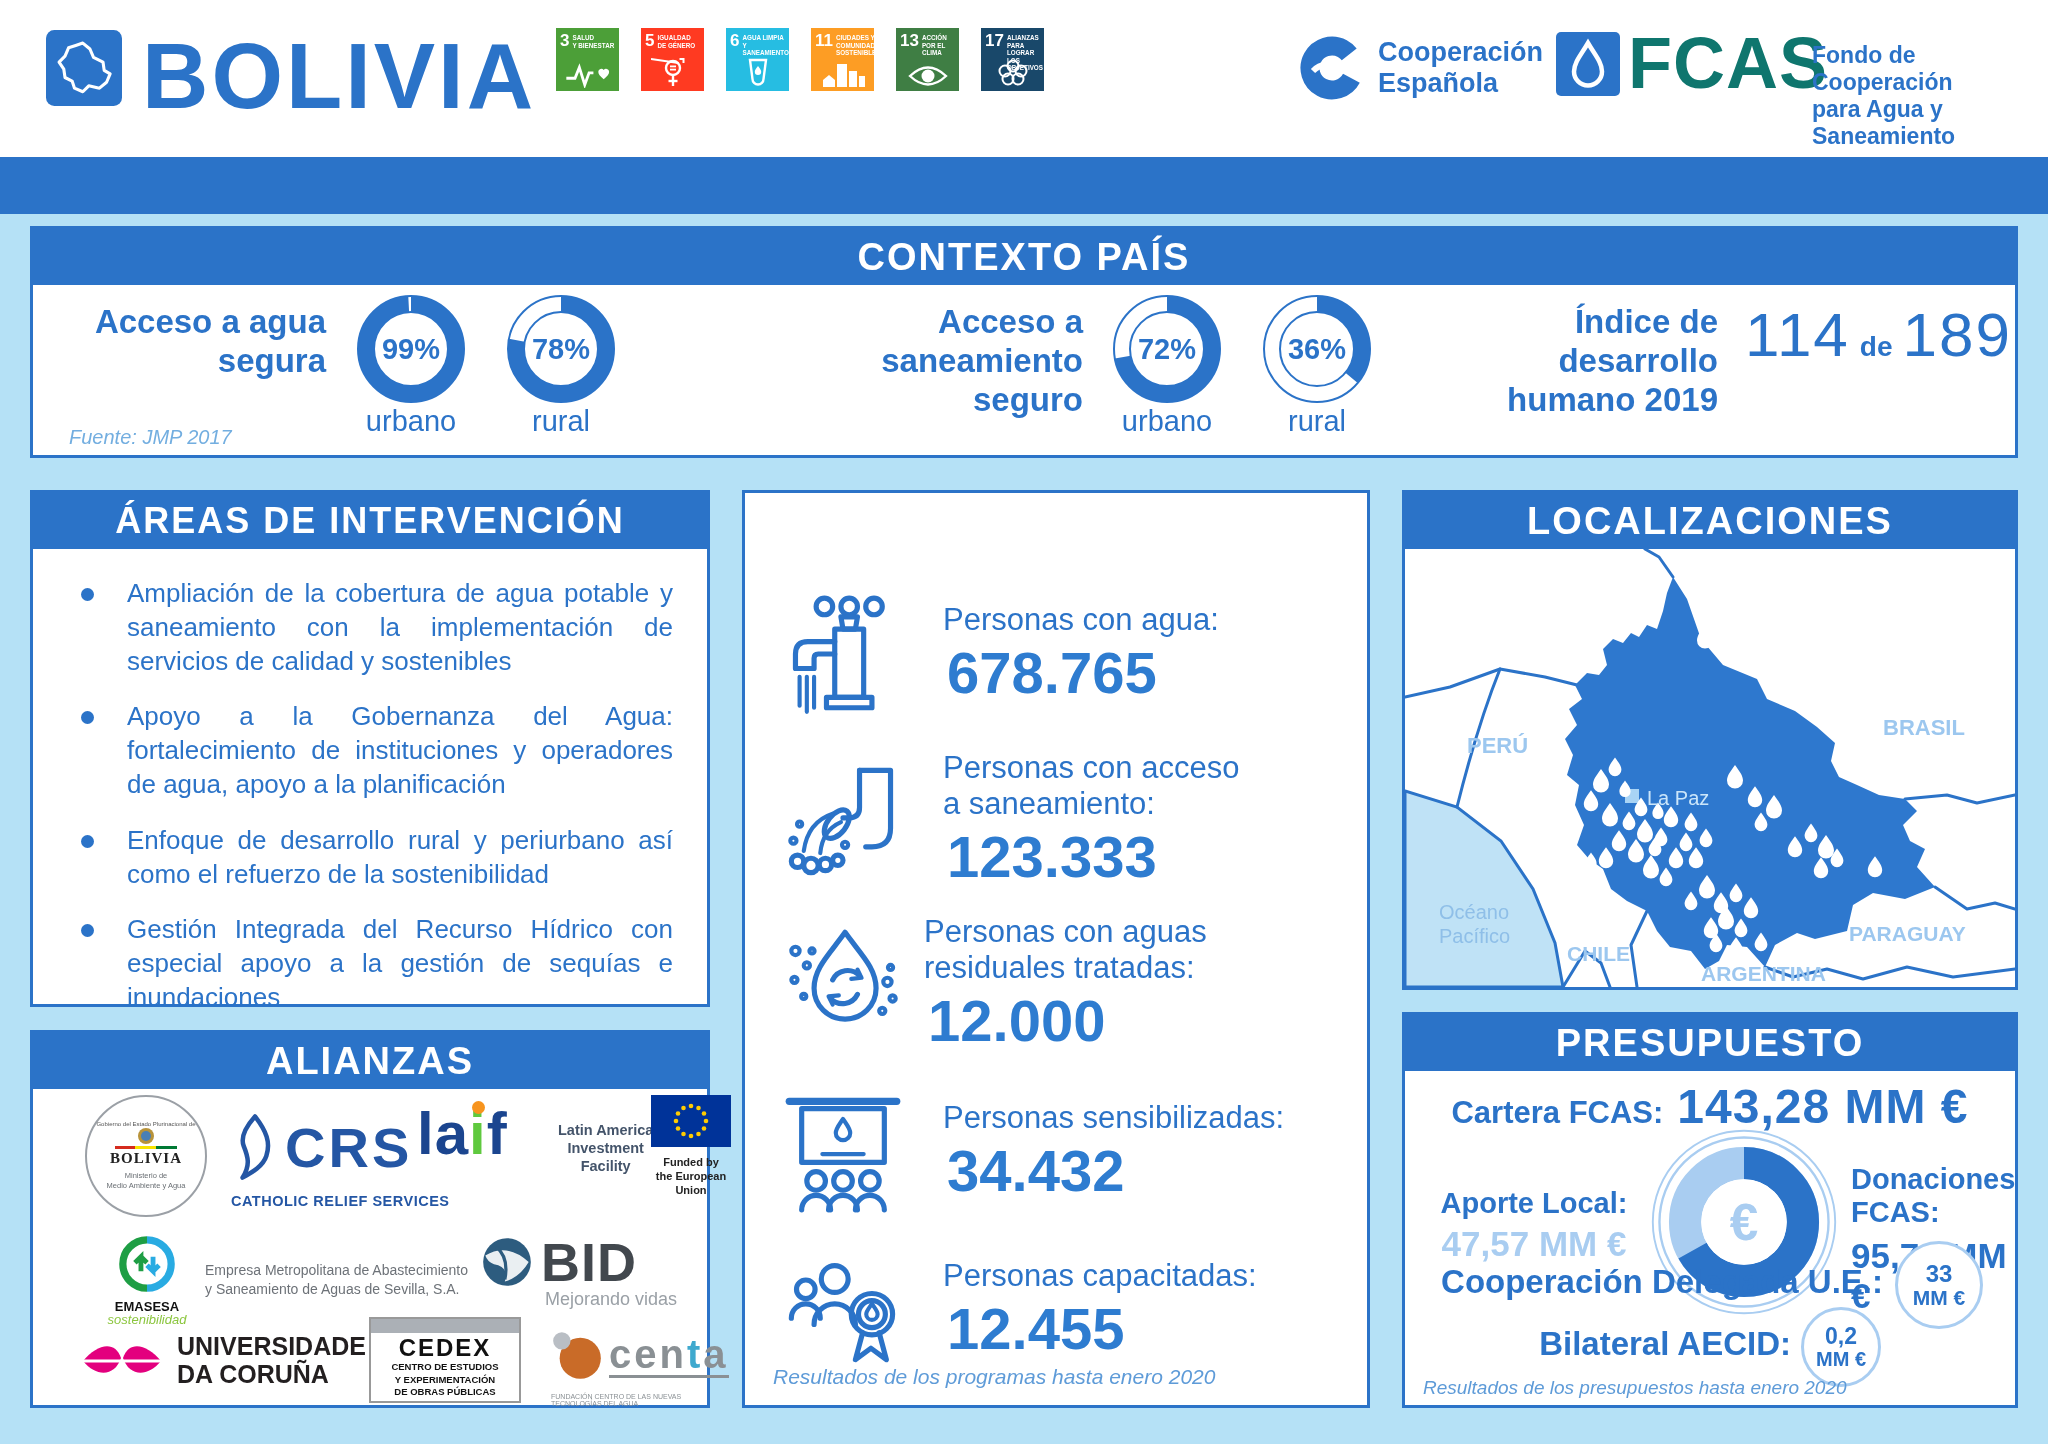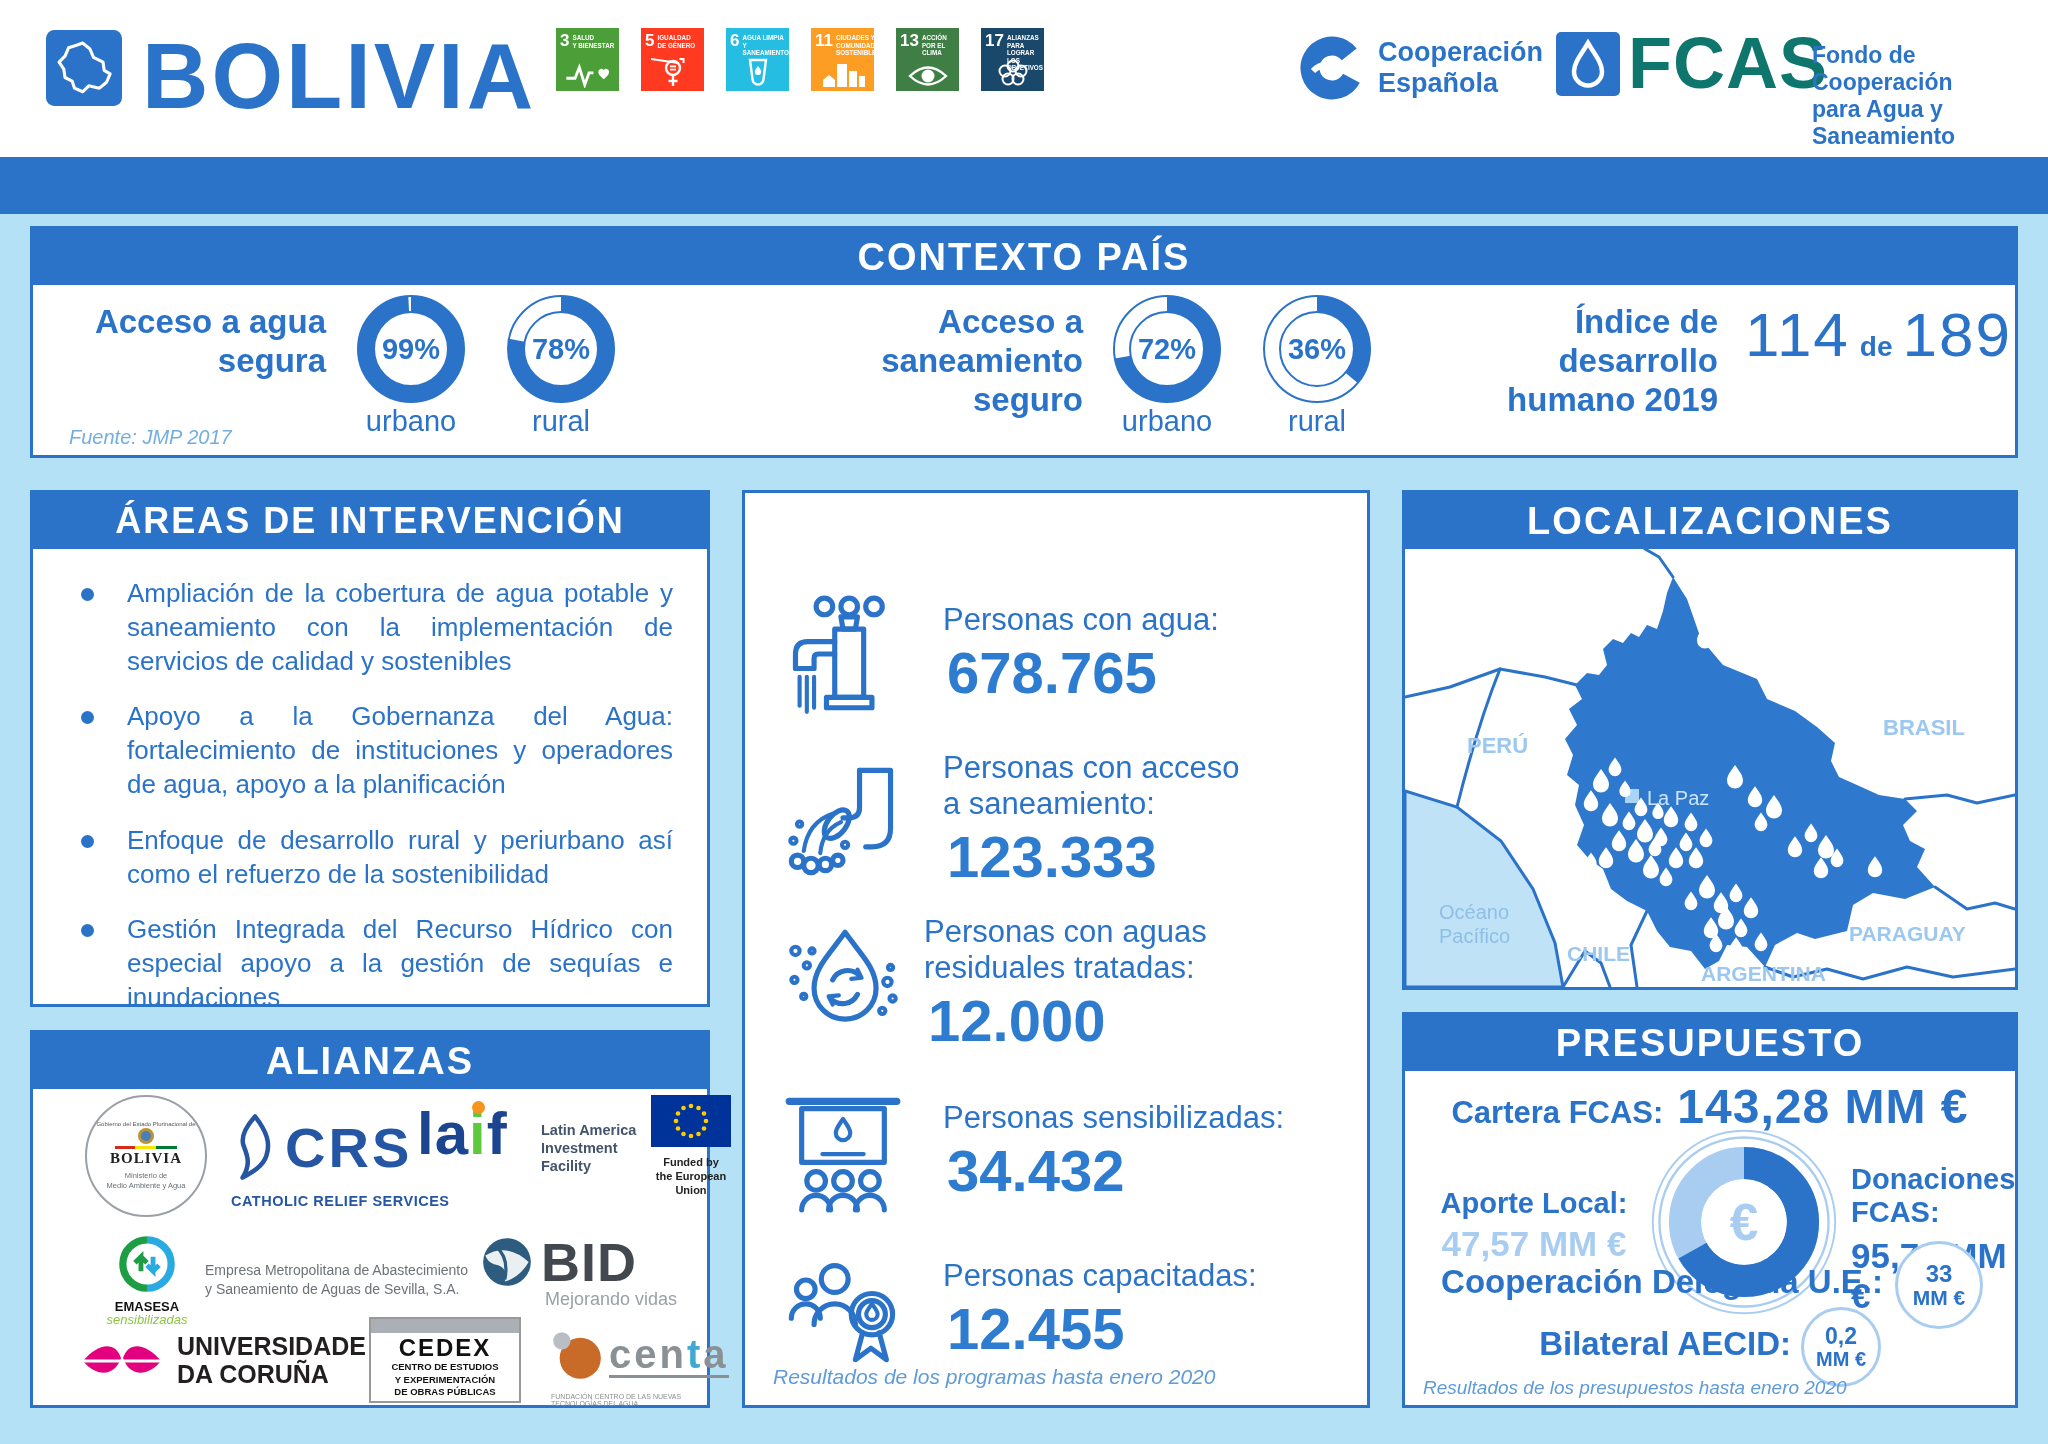--- a/index.html
+++ b/index.html
@@ -78,21 +78,21 @@
   .seal-top { font-size:6px; color:#555; }
   .seal-name { font-family:"Liberation Serif", serif; font-size:15px; font-weight:700; letter-spacing:1px; color:#222; margin-top:1px; }
   .seal-sub { font-size:7.5px; color:#6a6f74; margin-top:4px; line-height:1.3; }
   .seal-stripe { width:62px; height:3px; margin-top:1px; background:linear-gradient(90deg,#d52b1e 33%,#f9e300 33% 66%,#007934 66%); }
   .crs { position:absolute; left:198px; top:80px; display:flex; align-items:center; gap:6px; }
   .crs-acr { font-size:56px; font-weight:700; color:#2456A4; letter-spacing:3px; }
   .crs-name { position:absolute; left:198px; top:160px; font-size:14.5px; font-weight:700; color:#2456A4; letter-spacing:0.5px; }
   .laif { position:absolute; left:384px; top:66px; font-size:60px; font-weight:800; letter-spacing:1px; }
   .laif .b { color:#1B458F; } .laif .g { color:#5FC93E; position:relative; }
   .laif .g::after { content:""; position:absolute; left:3px; top:1px; width:13px; height:13px; border-radius:50%; background:#F7941E; }
-  .laif-desc { position:absolute; left:508px; top:88px; font-size:14.5px; font-weight:600; color:#44546A; line-height:1.25; }
+  .laif-desc { position:absolute; left:525px; top:88px; font-size:14.5px; font-weight:600; color:#44546A; line-height:1.25;text-align:center; }
   .eu { position:absolute; left:614px; top:62px; width:88px; text-align:center; }
   .eu-caption { font-size:11px; font-weight:600; color:#222; margin-top:5px; line-height:1.25; }
   .emasesa { position:absolute; left:68px; top:202px; width:92px; text-align:center; }
   .emasesa-name { font-size:13px; font-weight:800; color:#111; margin-top:2px; }
   .emasesa-script { font-size:13px; font-style:italic; color:#8CC63F; margin-top:-2px; }
   .emasesa-desc { position:absolute; left:172px; top:228px; font-size:14px; color:#6D7278; line-height:1.35; }
   .bid { position:absolute; left:448px; top:198px; display:flex; align-items:center; gap:8px; }
   .bid-acr { font-size:54px; font-weight:800; color:#42484E; letter-spacing:1px; }
   .bid-tag { position:absolute; left:512px; top:256px; font-size:18px; color:#9AA0A6; }
   .udc { position:absolute; left:46px; top:300px; display:flex; align-items:center; gap:12px; }
@@ -550,21 +550,21 @@
     </div>
 
     <div class="emasesa">
       <svg width="58" height="58" viewBox="0 0 48 48">
         <path d="M24,4 a20,20 0 0 1 0,40" fill="none" stroke="#29ABE2" stroke-width="6"></path>
         <path d="M24,44 a20,20 0 0 1 0,-40" fill="none" stroke="#1E9E44" stroke-width="6"></path>
         <path d="M19,30 v-12 l-5,5 m5,-5 l5,5" fill="none" stroke="#1E9E44" stroke-width="4"></path>
         <path d="M29,18 v12 l-5,-5 m5,5 l5,-5" fill="none" stroke="#29ABE2" stroke-width="4"></path>
       </svg>
       <div class="emasesa-name">EMASESA</div>
-      <div class="emasesa-script">sensibilizadas</div>
+      <div class="emasesa-script">sostenibilidad</div>
     </div>
     <div class="emasesa-desc pre">Empresa Metropolitana de Abastecimiento
 y Saneamiento de Aguas de Sevilla, S.A.</div>
 
     <div class="bid">
       <svg width="52" height="52" viewBox="0 0 48 48">
         <circle cx="24" cy="24" r="22" fill="#2D5C7F"></circle>
         <path d="M4,18 q20,-12 40,6 q-8,14 -22,18 q4,-14 -10,-16 q-6,-2 -8,-8" fill="#fff" opacity="0.9"></path>
         <path d="M14,10 q12,10 8,30" fill="none" stroke="#2D5C7F" stroke-width="3"></path>
       </svg>

